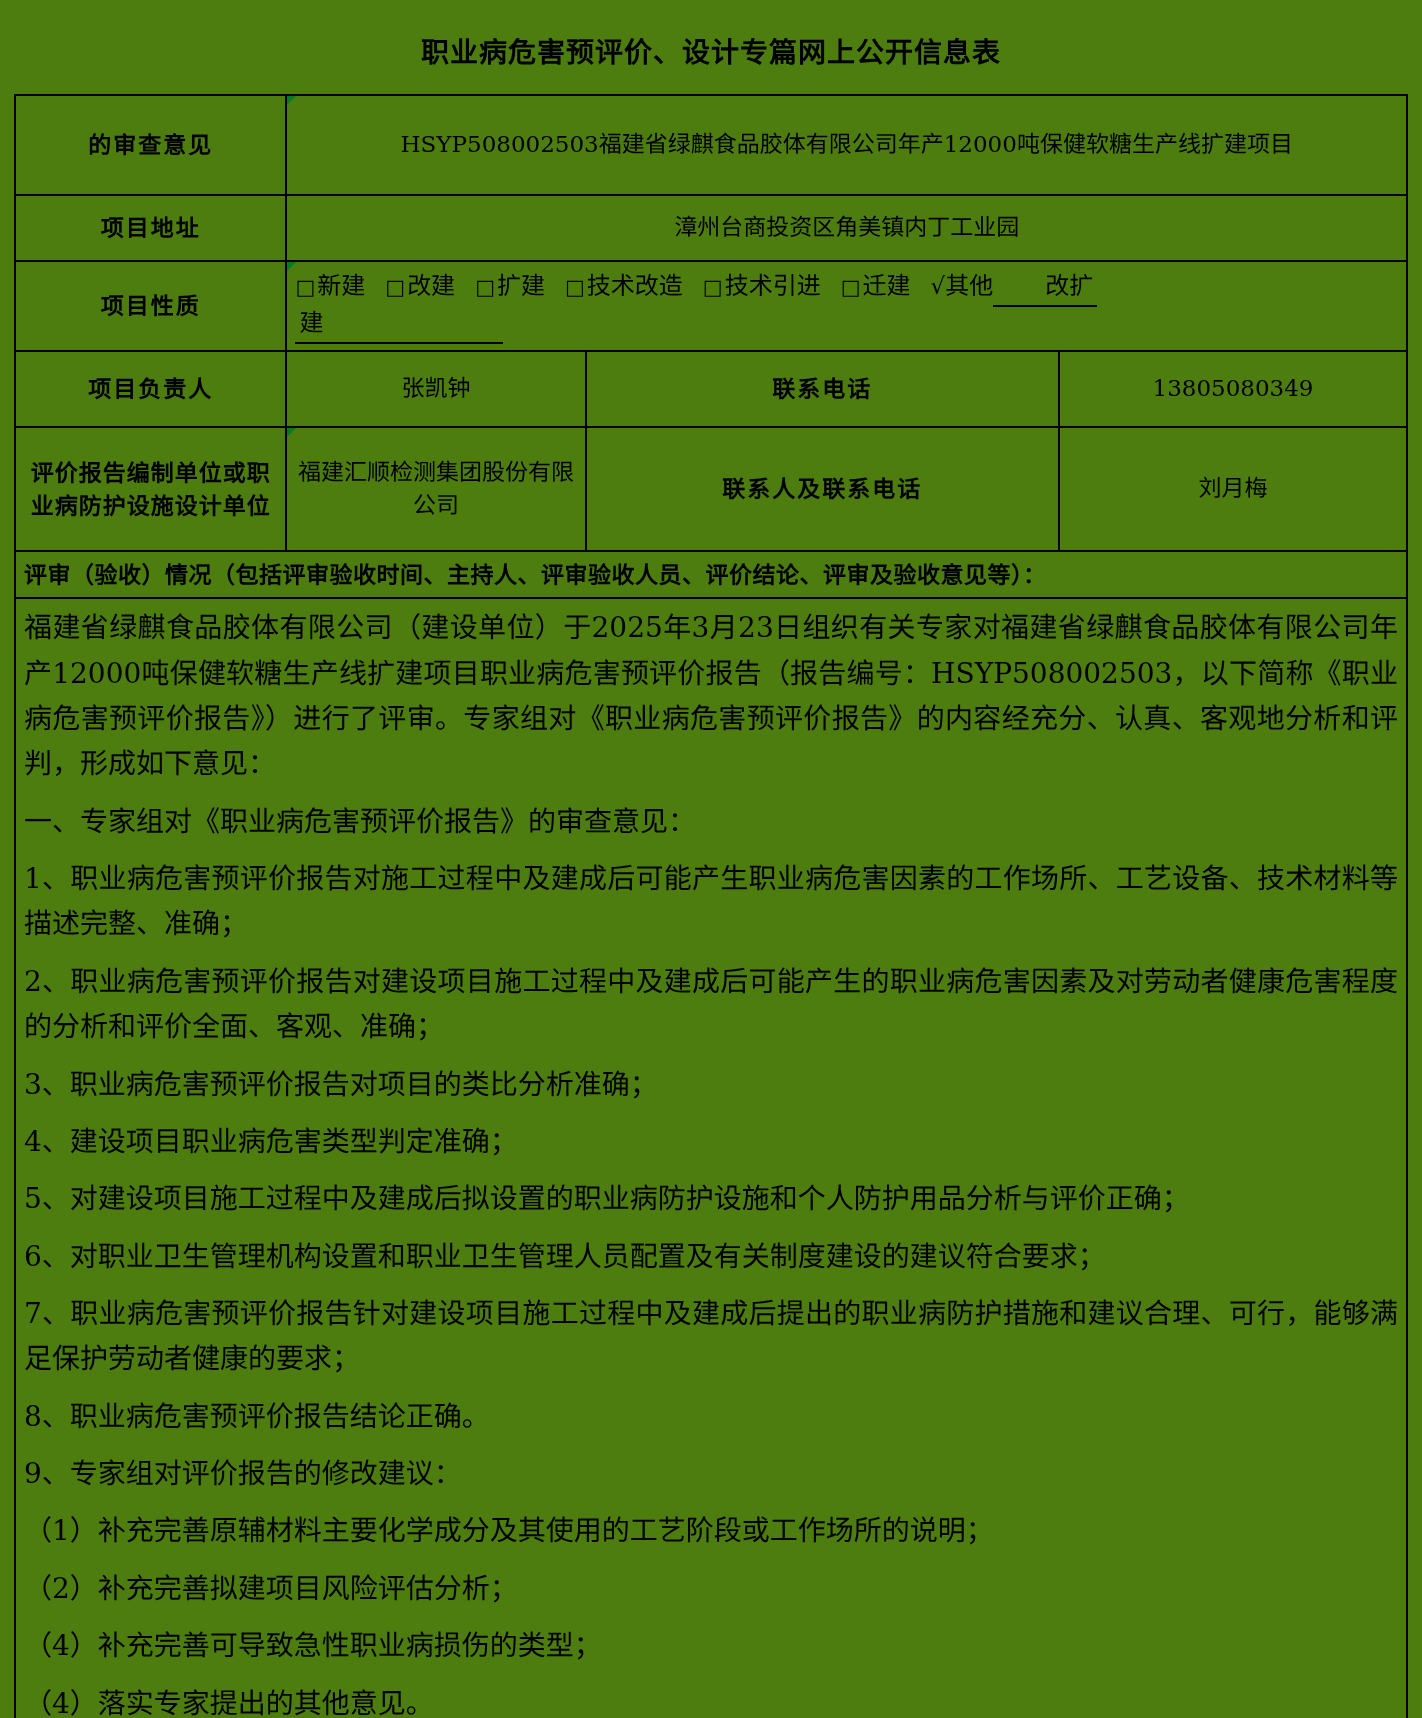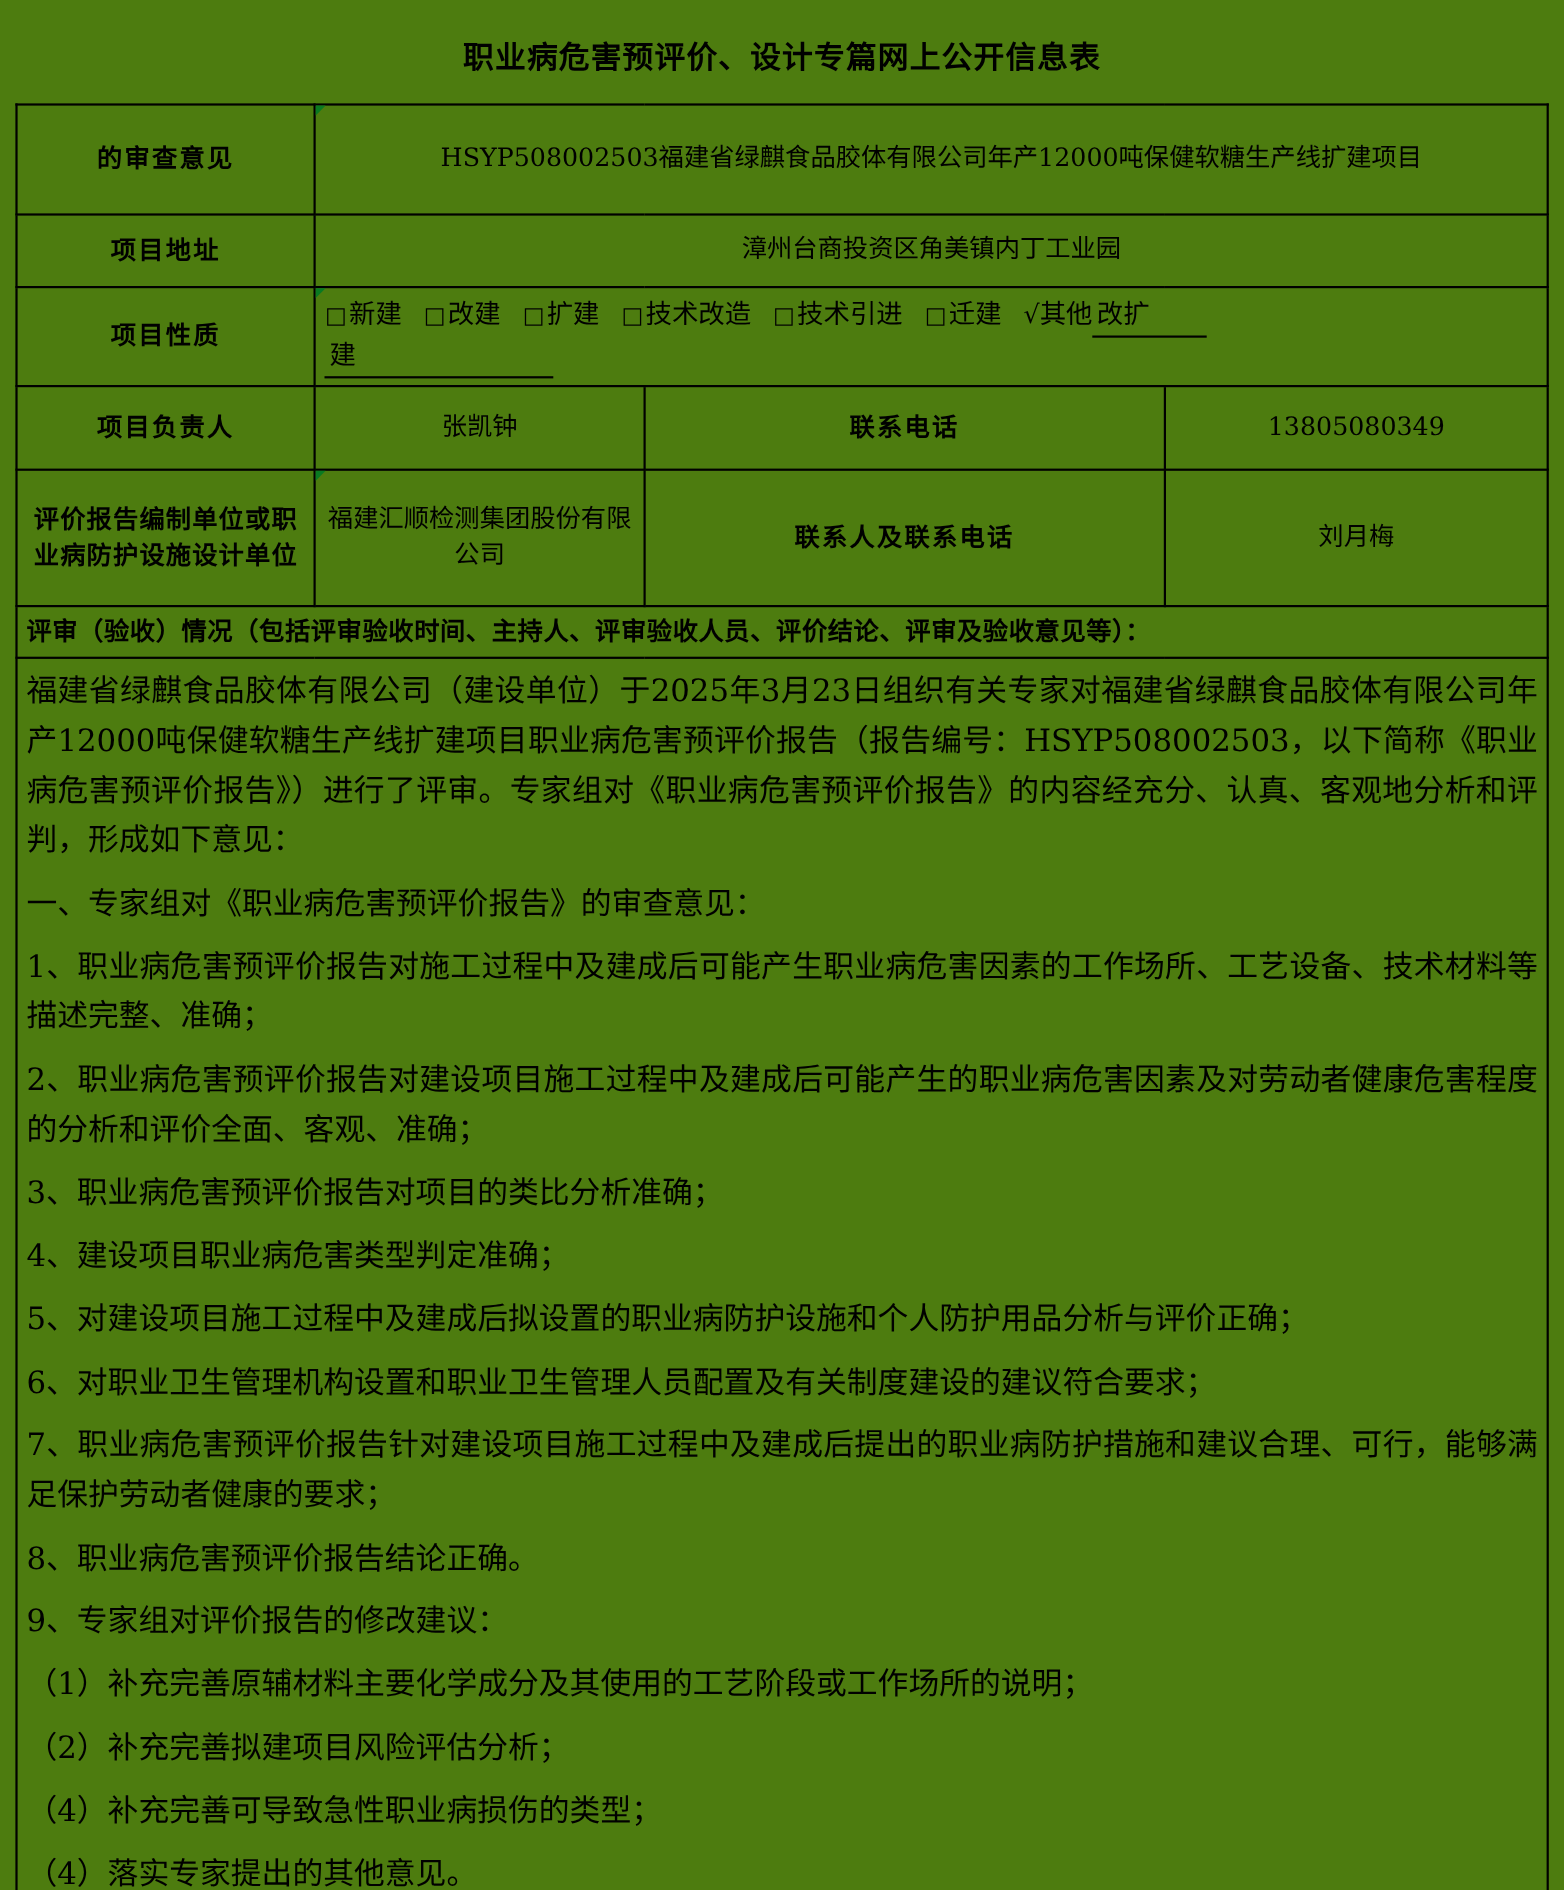--- a/index.html
+++ b/index.html
@@ -94,21 +94,21 @@
   }
   .tick {
     font-family: "DejaVu Sans", "Liberation Sans", sans-serif;
     font-size: 23px;
   }
   .ul-fill {
     display: inline-block;
     border-bottom: 2px solid #000;
     min-width: 96px;
     padding: 0 4px;
-    text-align: left;
+    text-align: right;
   }
   .chk-filled {
     font-family: "DejaVu Sans", "Liberation Sans", sans-serif;
     font-size: 23px;
     font-weight: bold;
     letter-spacing: 0;
   }
 
   td.section-head {
     font-weight: bold;

